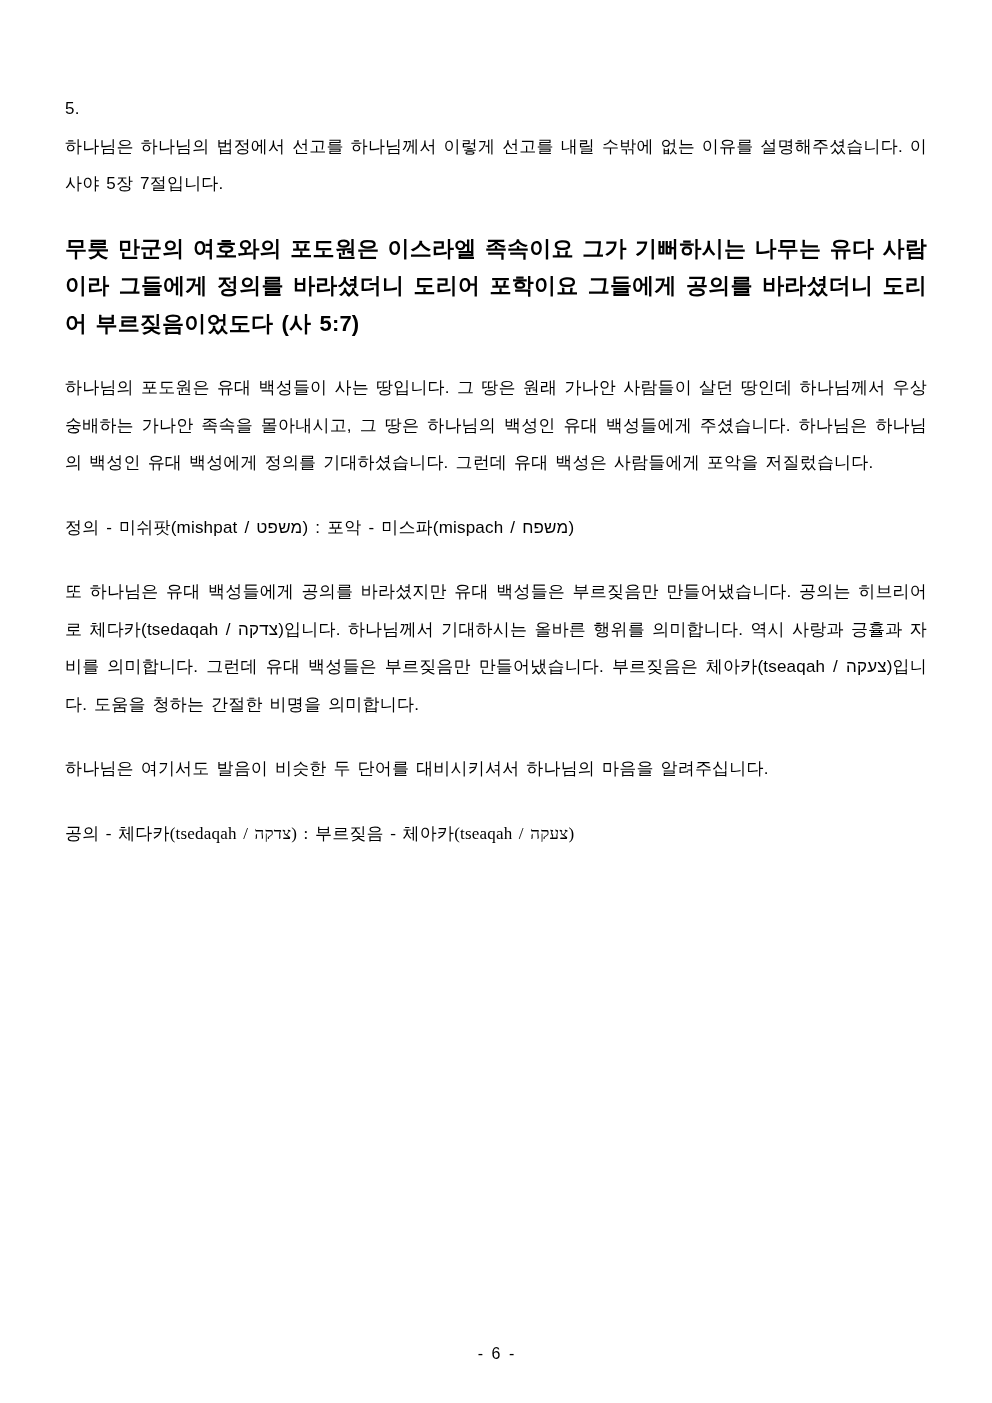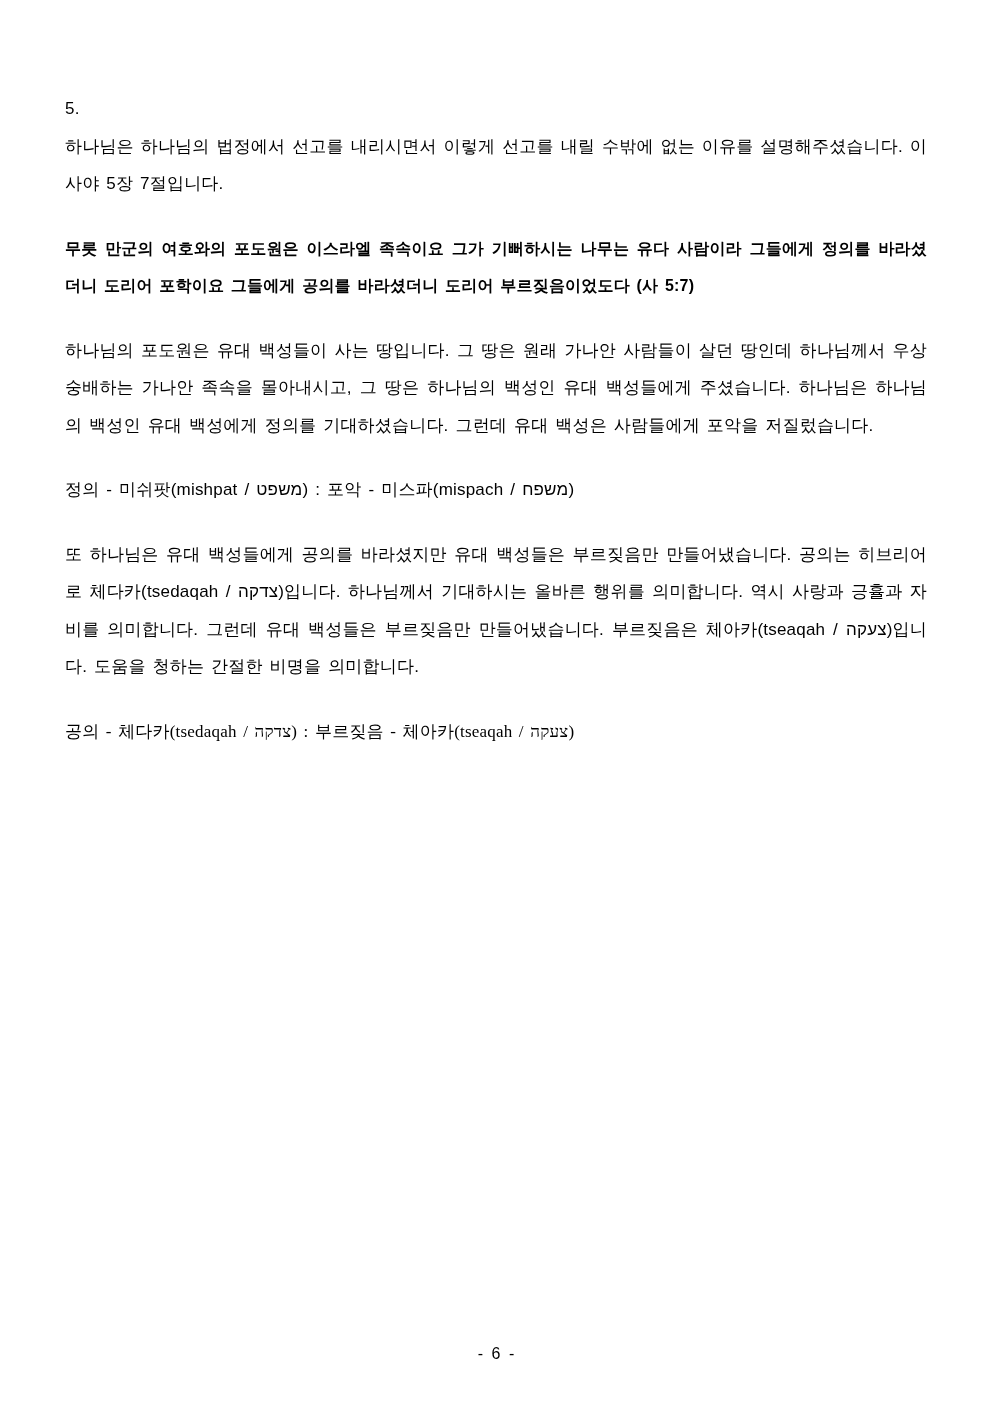--- a/index.html
+++ b/index.html
@@ -34,21 +34,21 @@
     text-align-last: left;
     word-spacing: 2px;
     letter-spacing: 0.2px;
   }
   p.section-number {
     margin-bottom: 0;
     text-align: left;
   }
   p.quote {
     font-weight: 700;
-    font-size: 16px;
+    font-size: 22px;
     line-height: 37.5px;
   }
   p.compare {
     text-align: center;
   }
   p.last {
     margin-bottom: 0;
     font-family: Liberation Serif, serif;
   }
   .footer {
@@ -62,31 +62,32 @@
     word-spacing: 4px;
   }
 </style>
 </head>
 <body>
 
 <div class="page">
   <div class="content">
     <p class="section-number">5.</p>
 
-    <p class="para">하나님은 하나님의 법정에서 선고를 내리시면서 이렇게 선고를 내릴 수밖에 없는 이유를 설명해주셨습니다. 이사야 5장 7절입니다.</p>
+    <p class="para">하나님은 하나님의 법정에서 선고를 하나님께서 이렇게 선고를 내릴 수밖에 없는 이유를 설명해주셨습니다. 이사야 5장 7절입니다.</p>
 
     <p class="para quote">무릇 만군의 여호와의 포도원은 이스라엘 족속이요 그가 기뻐하시는 나무는 유다 사람이라 그들에게 정의를 바라셨더니 도리어 포학이요 그들에게 공의를 바라셨더니 도리어 부르짖음이었도다 (사 5:7)</p>
 
     <p class="para">하나님의 포도원은 유대 백성들이 사는 땅입니다. 그 땅은 원래 가나안 사람들이 살던 땅인데 하나님께서 우상 숭배하는 가나안 족속을 몰아내시고, 그 땅은 하나님의 백성인 유대 백성들에게 주셨습니다. 하나님은 하나님의 백성인 유대 백성에게 정의를 기대하셨습니다. 그런데 유대 백성은 사람들에게 포악을 저질렀습니다.</p>
 
 
 
     <p class="para compare">정의 - 미쉬팟(mishpat / משפט) : 포악 - 미스파(mispach / משפח)</p>
 
 
     <p class="para">또 하나님은 유대 백성들에게 공의를 바라셨지만 유대 백성들은 부르짖음만 만들어냈습니다. 공의는 히브리어로 체다카(tsedaqah / צדקה)입니다. 하나님께서 기대하시는 올바른 행위를 의미합니다. 역시 사랑과 긍휼과 자비를 의미합니다. 그런데 유대 백성들은 부르짖음만 만들어냈습니다. 부르짖음은 체아카(tseaqah / צעקה)입니다. 도움을 청하는 간절한 비명을 의미합니다.</p>
 
+    <p class="para">하나님은 여기서도 발음이 비슷한 두 단어를 대비시키셔서 하나님의 마음을 알려주십니다.</p>
 
     <p class="para compare last">공의 - 체다카(tsedaqah / צדקה) : 부르짖음 - 체아카(tseaqah / צעקה)</p>
   </div>
 
   <div class="footer">- 6 -</div>
 </div>
 
 </body></html>

